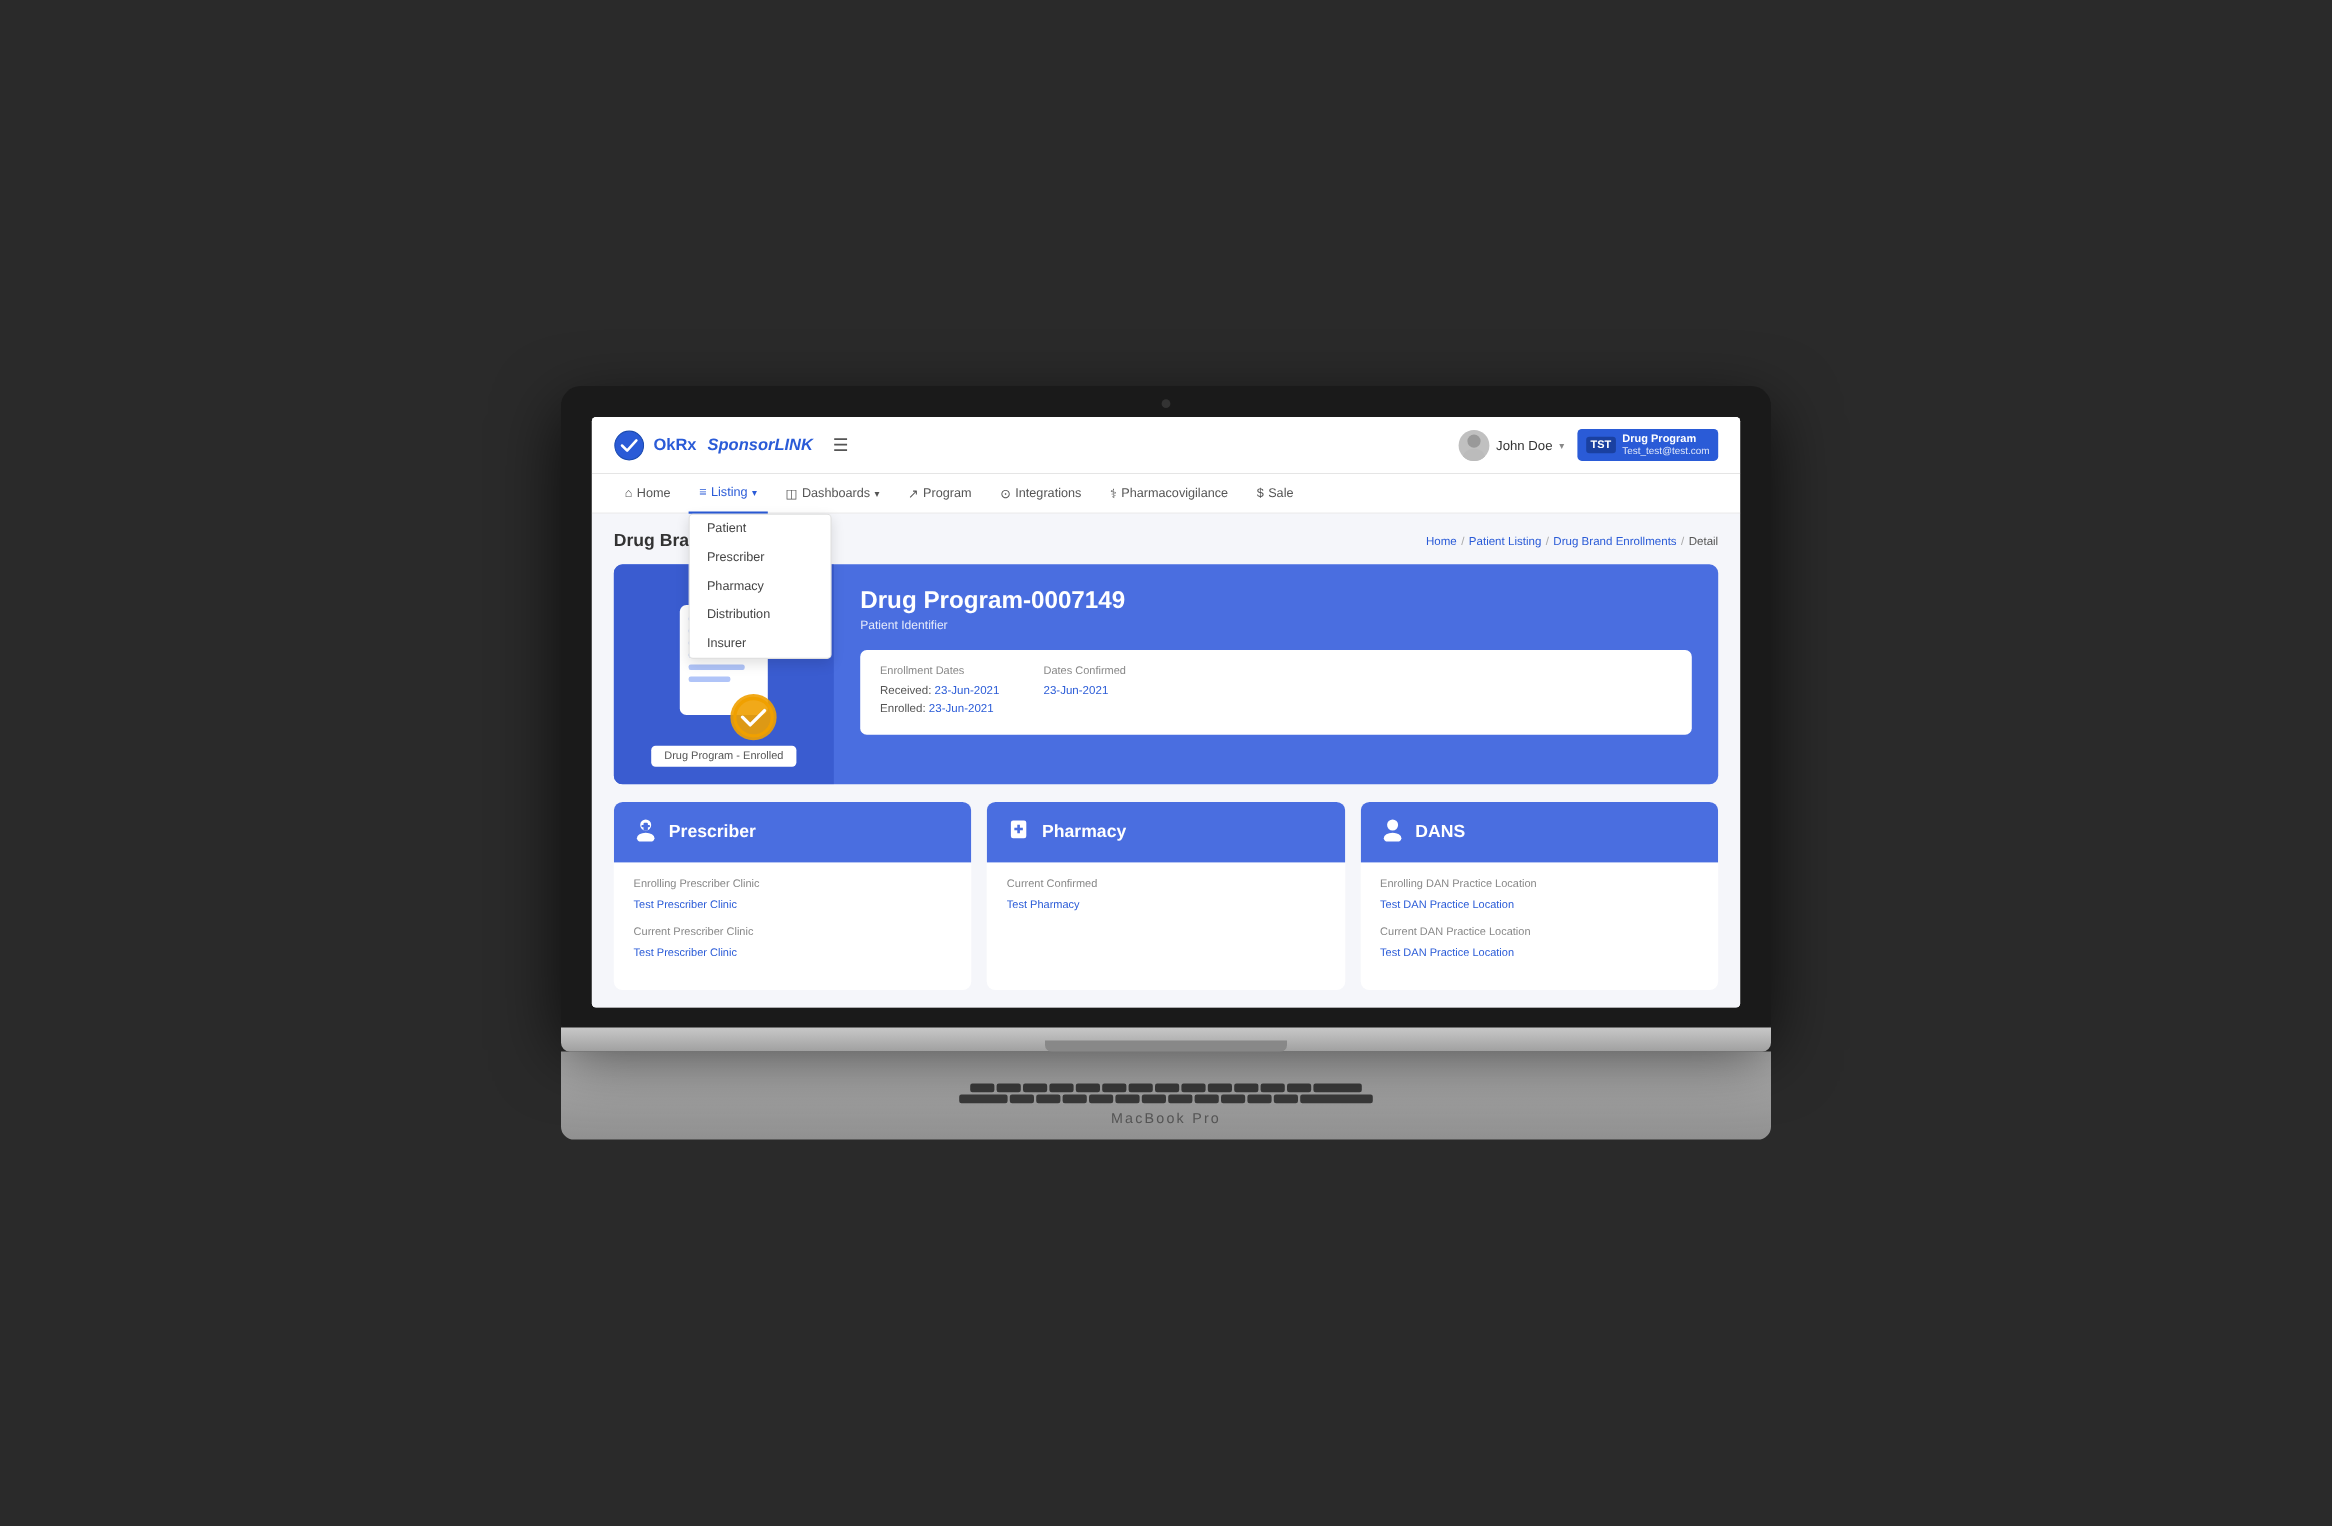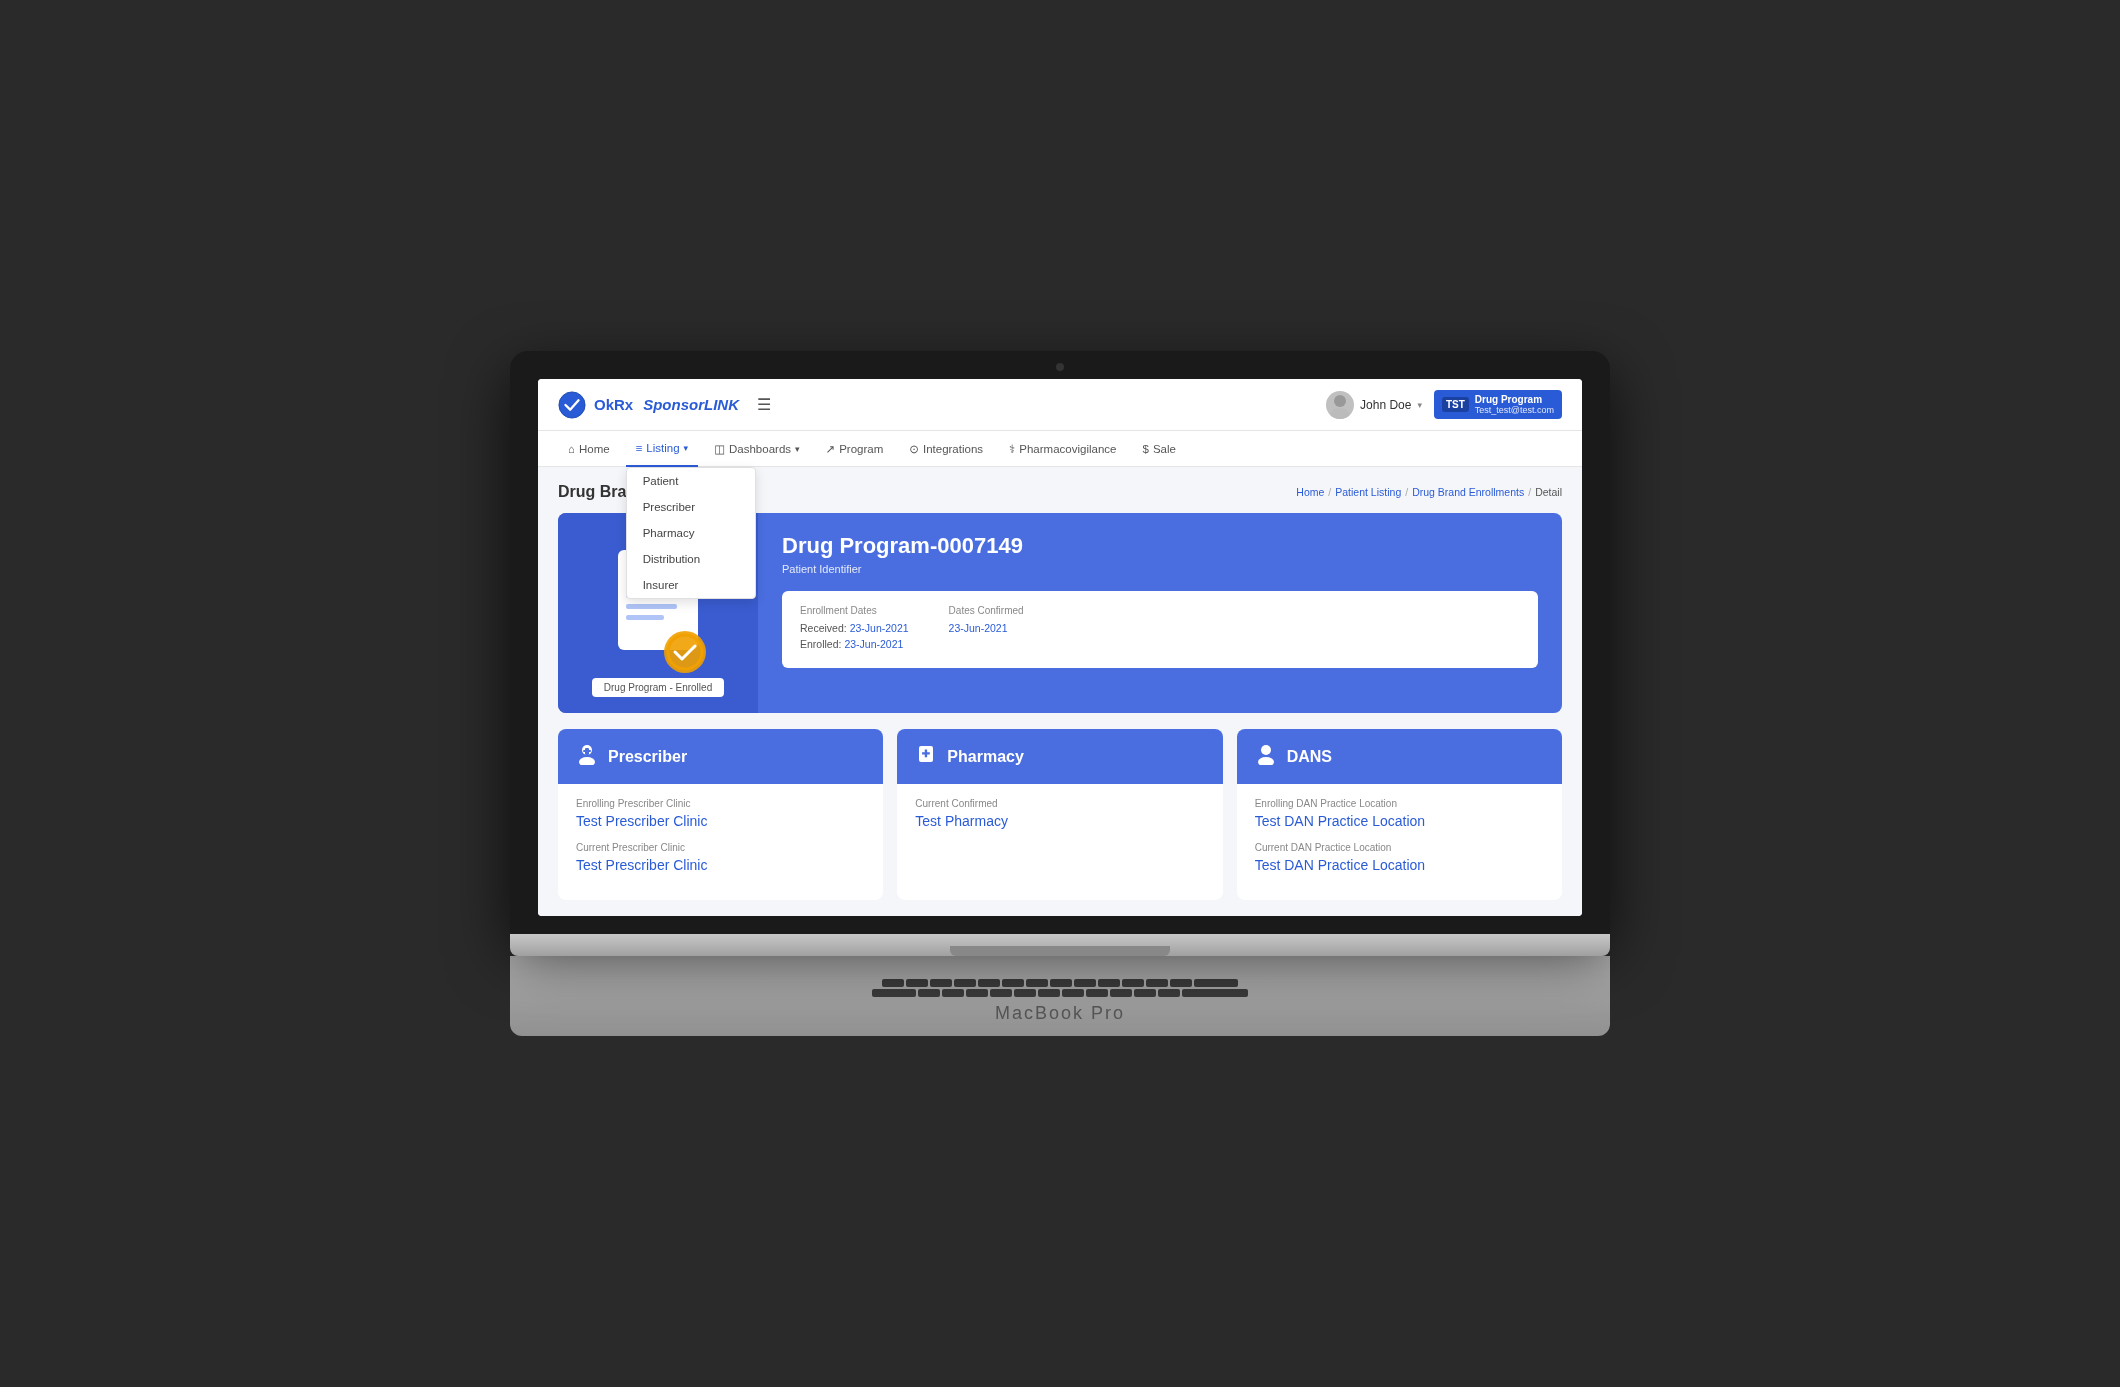--- a/index.html
+++ b/index.html
@@ -67,21 +67,21 @@
       height: 80px;
       border-radius: 0 0 12px 12px;
       display: flex;
       flex-direction: column;
       align-items: center;
       justify-content: flex-end;
       padding-bottom: 8px;
     }
 
     .macbook-label {
-      font-size: 18px;
+      font-size: 13px;
       color: #555;
       font-weight: 300;
       letter-spacing: 2px;
       margin-bottom: 4px;
     }
 
     .keyboard-rows {
       width: 90%;
       display: flex;
       flex-direction: column;
@@ -411,21 +411,21 @@
 
     .info-field label {
       font-size: 10px;
       color: #888;
       display: block;
       margin-bottom: 3px;
     }
 
     .info-field .link-val {
       color: #2a5bd7;
-      font-size: 14px;
+      font-size: 10px;
       font-weight: 500;
       cursor: pointer;
       text-decoration: none;
     }
 
     .chevron-down::after {
       content: '▾';
     }
   </style>
 </head>

